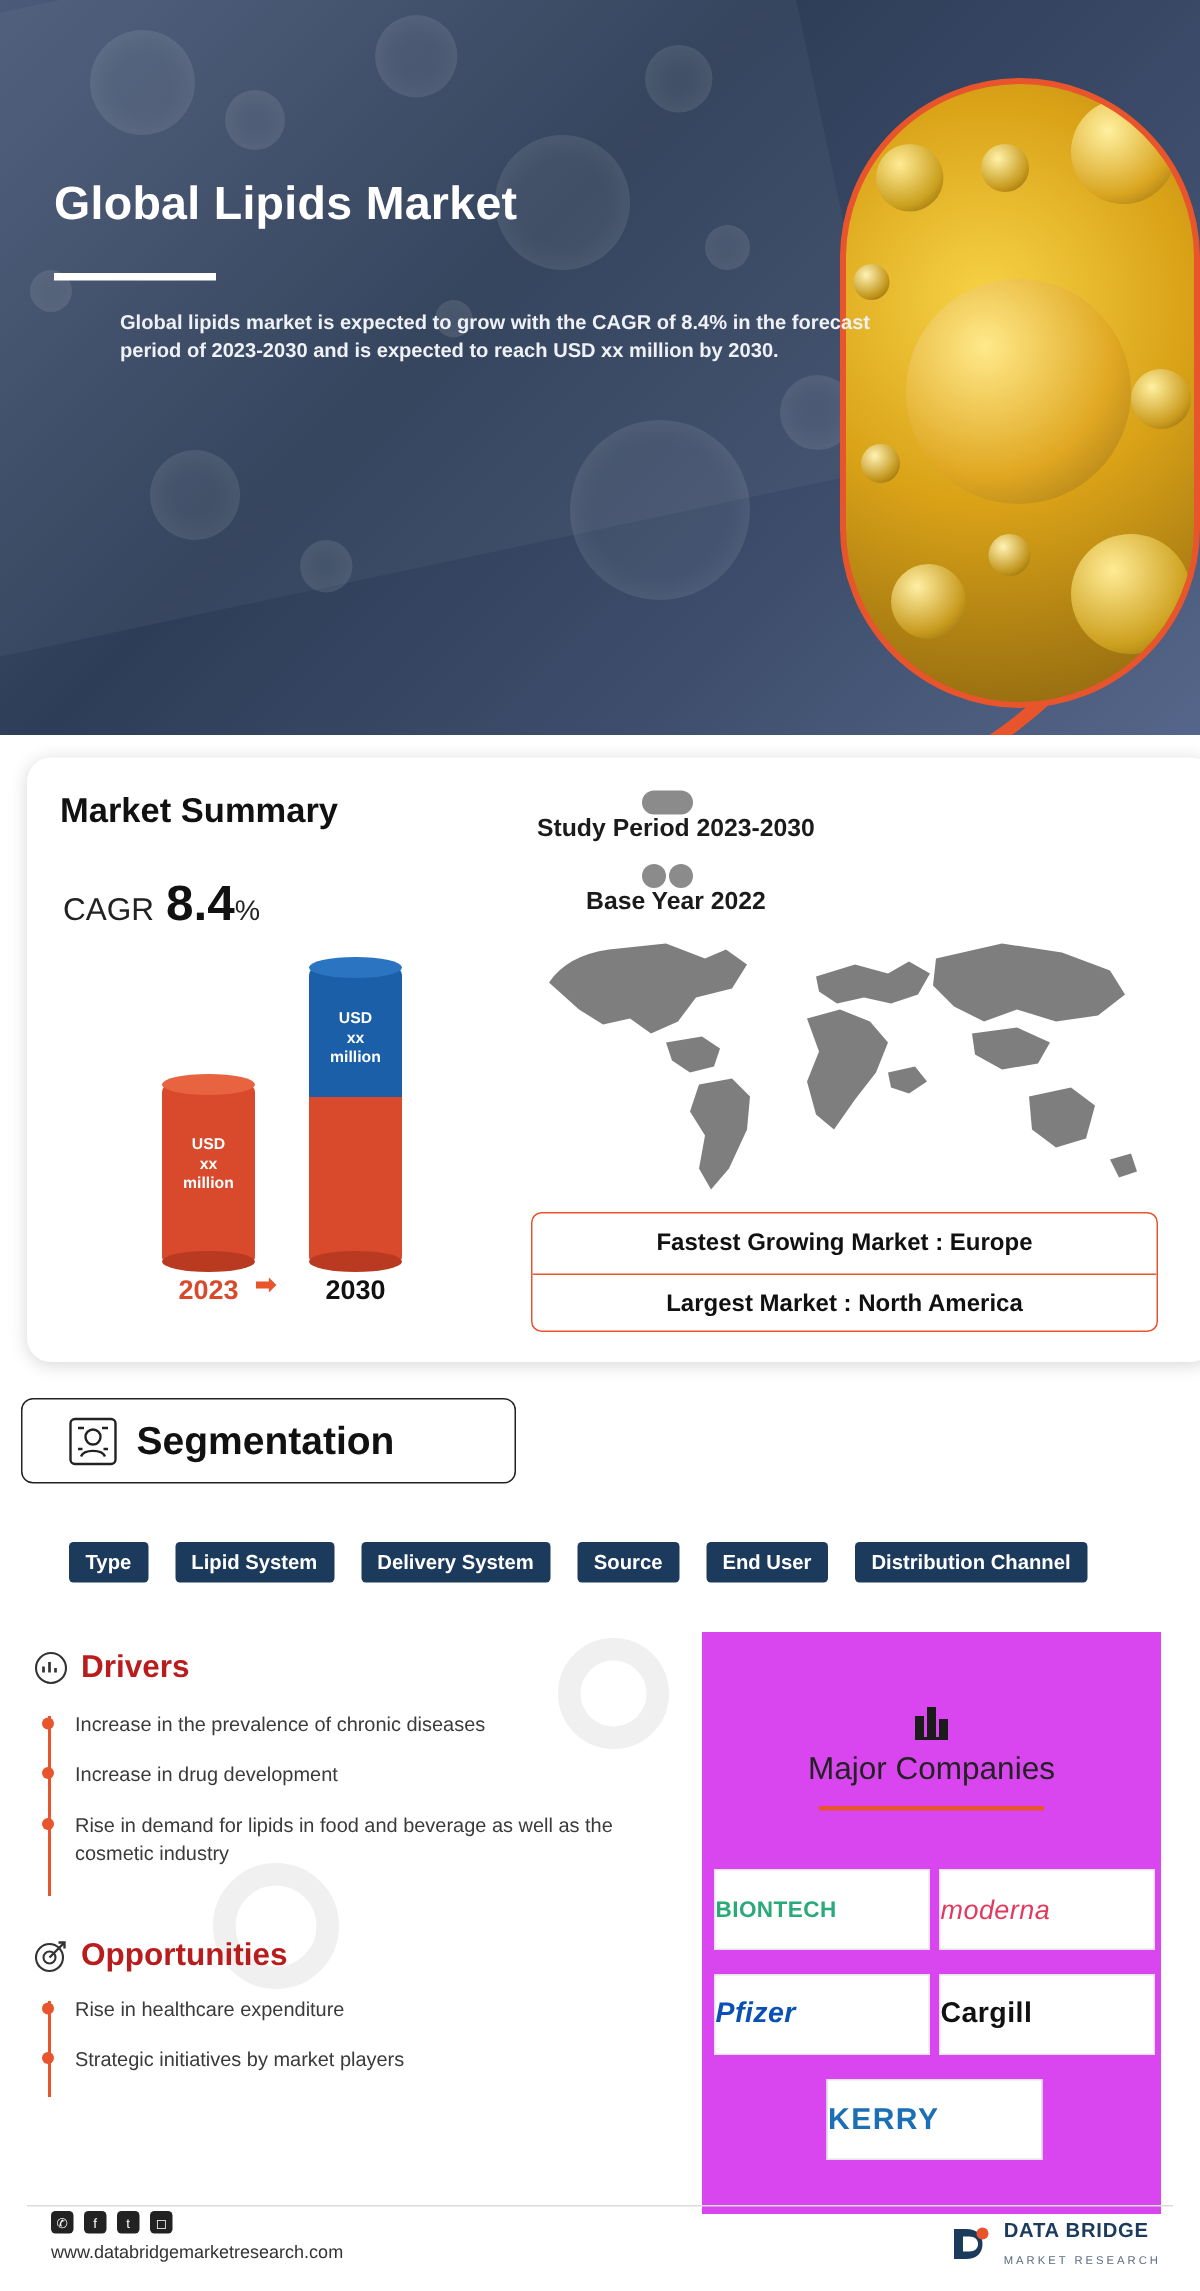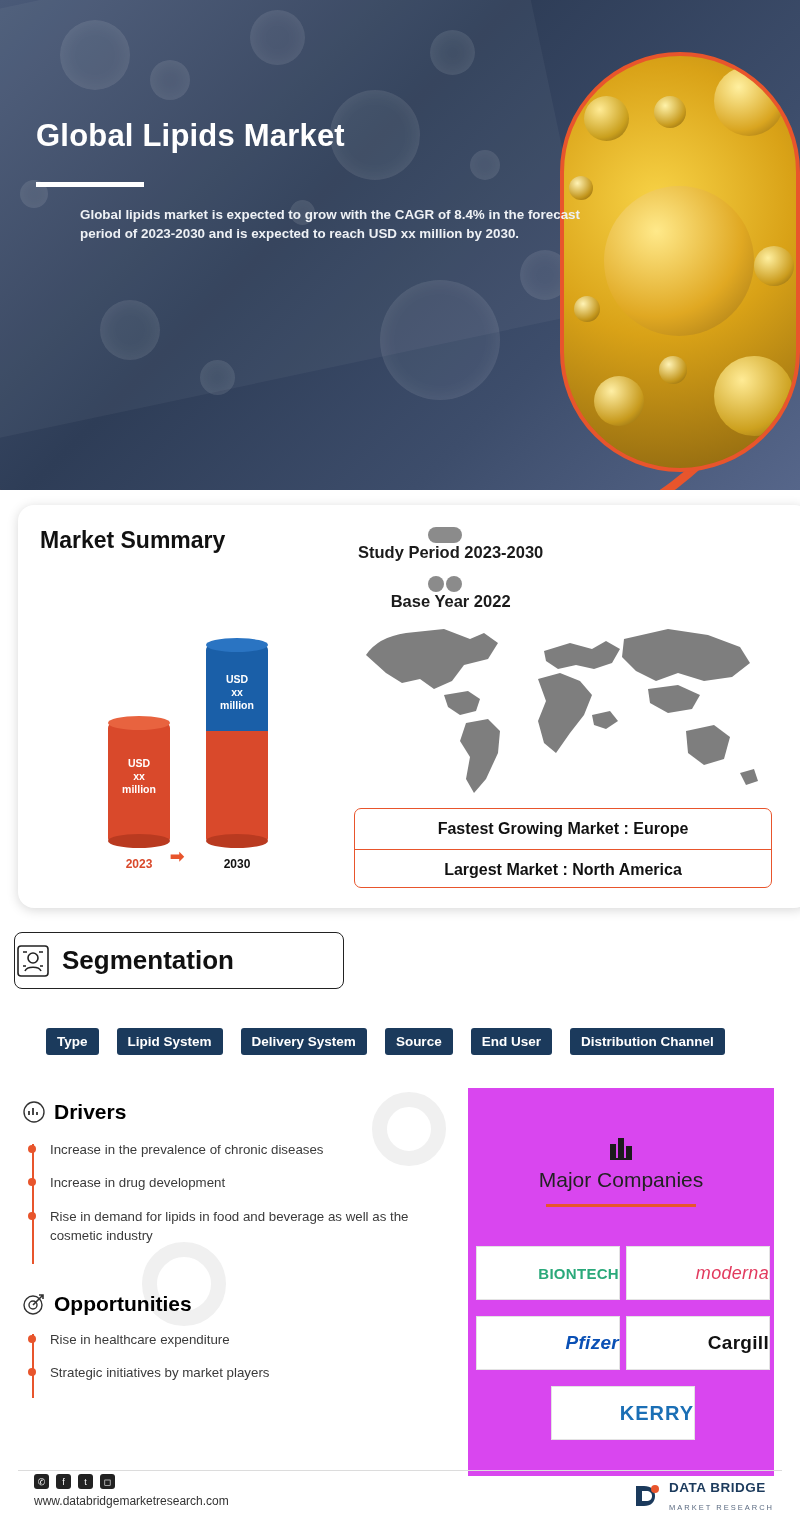--- a/index.html
+++ b/index.html
@@ -82,76 +82,76 @@
   .dots i { position: absolute; top: 0; width: 16px; height: 16px; border-radius: 50%; background: #8b8b8b; }
   .dots i:first-child { left: 0; } .dots i:last-child { left: 18px; }
   .legend-text { font-size: 16.5px; font-weight: bold; color: #1b1b1b; }
 
   
   .bars { position: absolute; left: 80px; top: 140px; width: 220px; height: 240px; }
   .bar { position: absolute; bottom: 44px; width: 62px; border-radius: 5px 5px 3px 3px; }
   .bar .cap { position: absolute; left: 0; top: -7px; width: 62px; height: 14px; border-radius: 50%; }
   .bar .base { position: absolute; left: 0; bottom: -7px; width: 62px; height: 14px; border-radius: 50%; }
   .bar-label { position: absolute; width: 62px; text-align: center; color: #fff; font-size: 10.5px; font-weight: bold; line-height: 1.25; }
-  .year { position: absolute; bottom: 14px; font-size: 12px; font-weight: bold; }
+  .year { position: absolute; bottom: 14px; font-size: 18px; font-weight: bold; }
   .arrow { position: absolute; bottom: 18px; left: 72px; color: #e8552c; font-size: 17px; font-weight: bold; }
 
   
   .map-box { position: absolute; left: 330px; top: 98px; width: 420px; height: 200px; }
   .map-box svg { width: 100%; height: 100%; }
 
   .mkt-box {
     position: absolute; left: 336px; top: 303px; width: 418px; height: 80px;
     border: 1.6px solid #e8552c; border-radius: 7px; overflow: hidden;
   }
   .mkt-row { height: 40px; display: flex; align-items: center; justify-content: center; font-size: 16px; font-weight: bold; color: #111; }
   .mkt-row + .mkt-row { border-top: 1.6px solid #e8552c; }
 
   
   .seg-head {
     position: absolute; left: 14px; top: 932px;
     width: 330px; height: 57px; border: 1.6px solid #222; border-radius: 8px;
-    display: flex; align-items: center; padding-left: 1px;
+    display: flex; align-items: center; padding-left: 30px;
   }
   .seg-icon { width: 34px; height: 34px; margin-right: 12px; }
   .seg-head-text { font-size: 26px; font-weight: bold; color: #111; }
 
   .seg-tabs { position: absolute; left: 14px; top: 1028px; display: flex; gap: 18px; padding-left: 32px; }
   .seg-tab {
     background: #1b3a5c; color: #fff; font-size: 13.5px; font-weight: bold;
     padding: 6px 11px; border-radius: 3px; white-space: nowrap;
   }
 
   
   .ghost { position: absolute; border-radius: 50%; border: 15px solid #f0f0f0; }
   .dr-head, .op-head { position: absolute; display: flex; align-items: center; }
   .dr-head { left: 22px; top: 1100px; }
   .op-head { left: 22px; top: 1292px; }
   .head-icon { width: 24px; height: 24px; margin-right: 8px; }
-  .head-text { font-size: 21px; font-weight: bold; color: #000000; }
+  .head-text { font-size: 21px; font-weight: bold; color: #b91c1c; }
 
   .list { position: absolute; left: 32px; }
   .list.drivers { top: 1140px; }
   .list.opps { top: 1330px; }
   .list-line { position: absolute; left: 0; top: 4px; width: 1.5px; background: #e8552c; }
   .li { position: relative; padding-left: 18px; margin-bottom: 14px; max-width: 400px; }
   .li .dot { position: absolute; left: -4px; top: 5px; width: 8px; height: 8px; border-radius: 50%; background: #e8552c; }
   .li span { font-size: 13.3px; color: #3a3a3a; line-height: 1.45; display: block; }
 
   
   .comp-card {
     position: absolute; left: 468px; top: 1088px;
     width: 306px; height: 388px; background: #d946ef;
   }
   .comp-icon { position: absolute; left: 50%; transform: translateX(-50%); top: 48px; width: 22px; height: 24px; }
   .comp-title { position: absolute; top: 80px; width: 100%; text-align: center; font-size: 21px; color: #222; }
   .comp-underline { position: absolute; left: 50%; transform: translateX(-50%); top: 116px; width: 150px; height: 3px; background: #e8552c; }
   .logo {
     position: absolute; background: #fff; border: 1px solid #e3e3e3;
-    display: flex; align-items: center; justify-content: flex-end;
+    display: flex; align-items: center; justify-content: flex-start;
     width: 144px; height: 54px;
   }
   .logo-text { font-size: 15px; font-weight: bold; letter-spacing: .3px; }
 
   
   .footer-line { position: absolute; left: 18px; top: 1470px; width: 764px; height: 1px; background: #dcdcdc; }
   .social { position: absolute; left: 34px; top: 1474px; display: flex; gap: 7px; }
   .social i {
     width: 15px; height: 15px; border-radius: 3px; background: #222;
     display: flex; align-items: center; justify-content: center;
@@ -198,20 +198,25 @@
   </div>
 
   <div class="hero-title">Global Lipids Market</div>
   <div class="hero-rule"></div>
   <div class="hero-sub">Global lipids market is expected to grow with the CAGR of 8.4% in the forecast period of 2023-2030 and is expected to reach USD xx million by 2030.</div>
 </div>
 
 <div class="summary-card">
   <div class="ms-title">Market Summary</div>
 
+  <div class="cagr-wrap">
+    <span class="cagr-label">CAGR</span>
+    <span class="cagr-value">8.4</span>
+    <span class="cagr-pct">%</span>
+  </div>
 
   <div class="legend">
     <div class="legend-row">
       <div class="pill"></div>
       <div class="legend-text">Study Period 2023-2030</div>
     </div>
     <div class="legend-row">
       <div class="dots">
           <i></i>
           <i></i>

